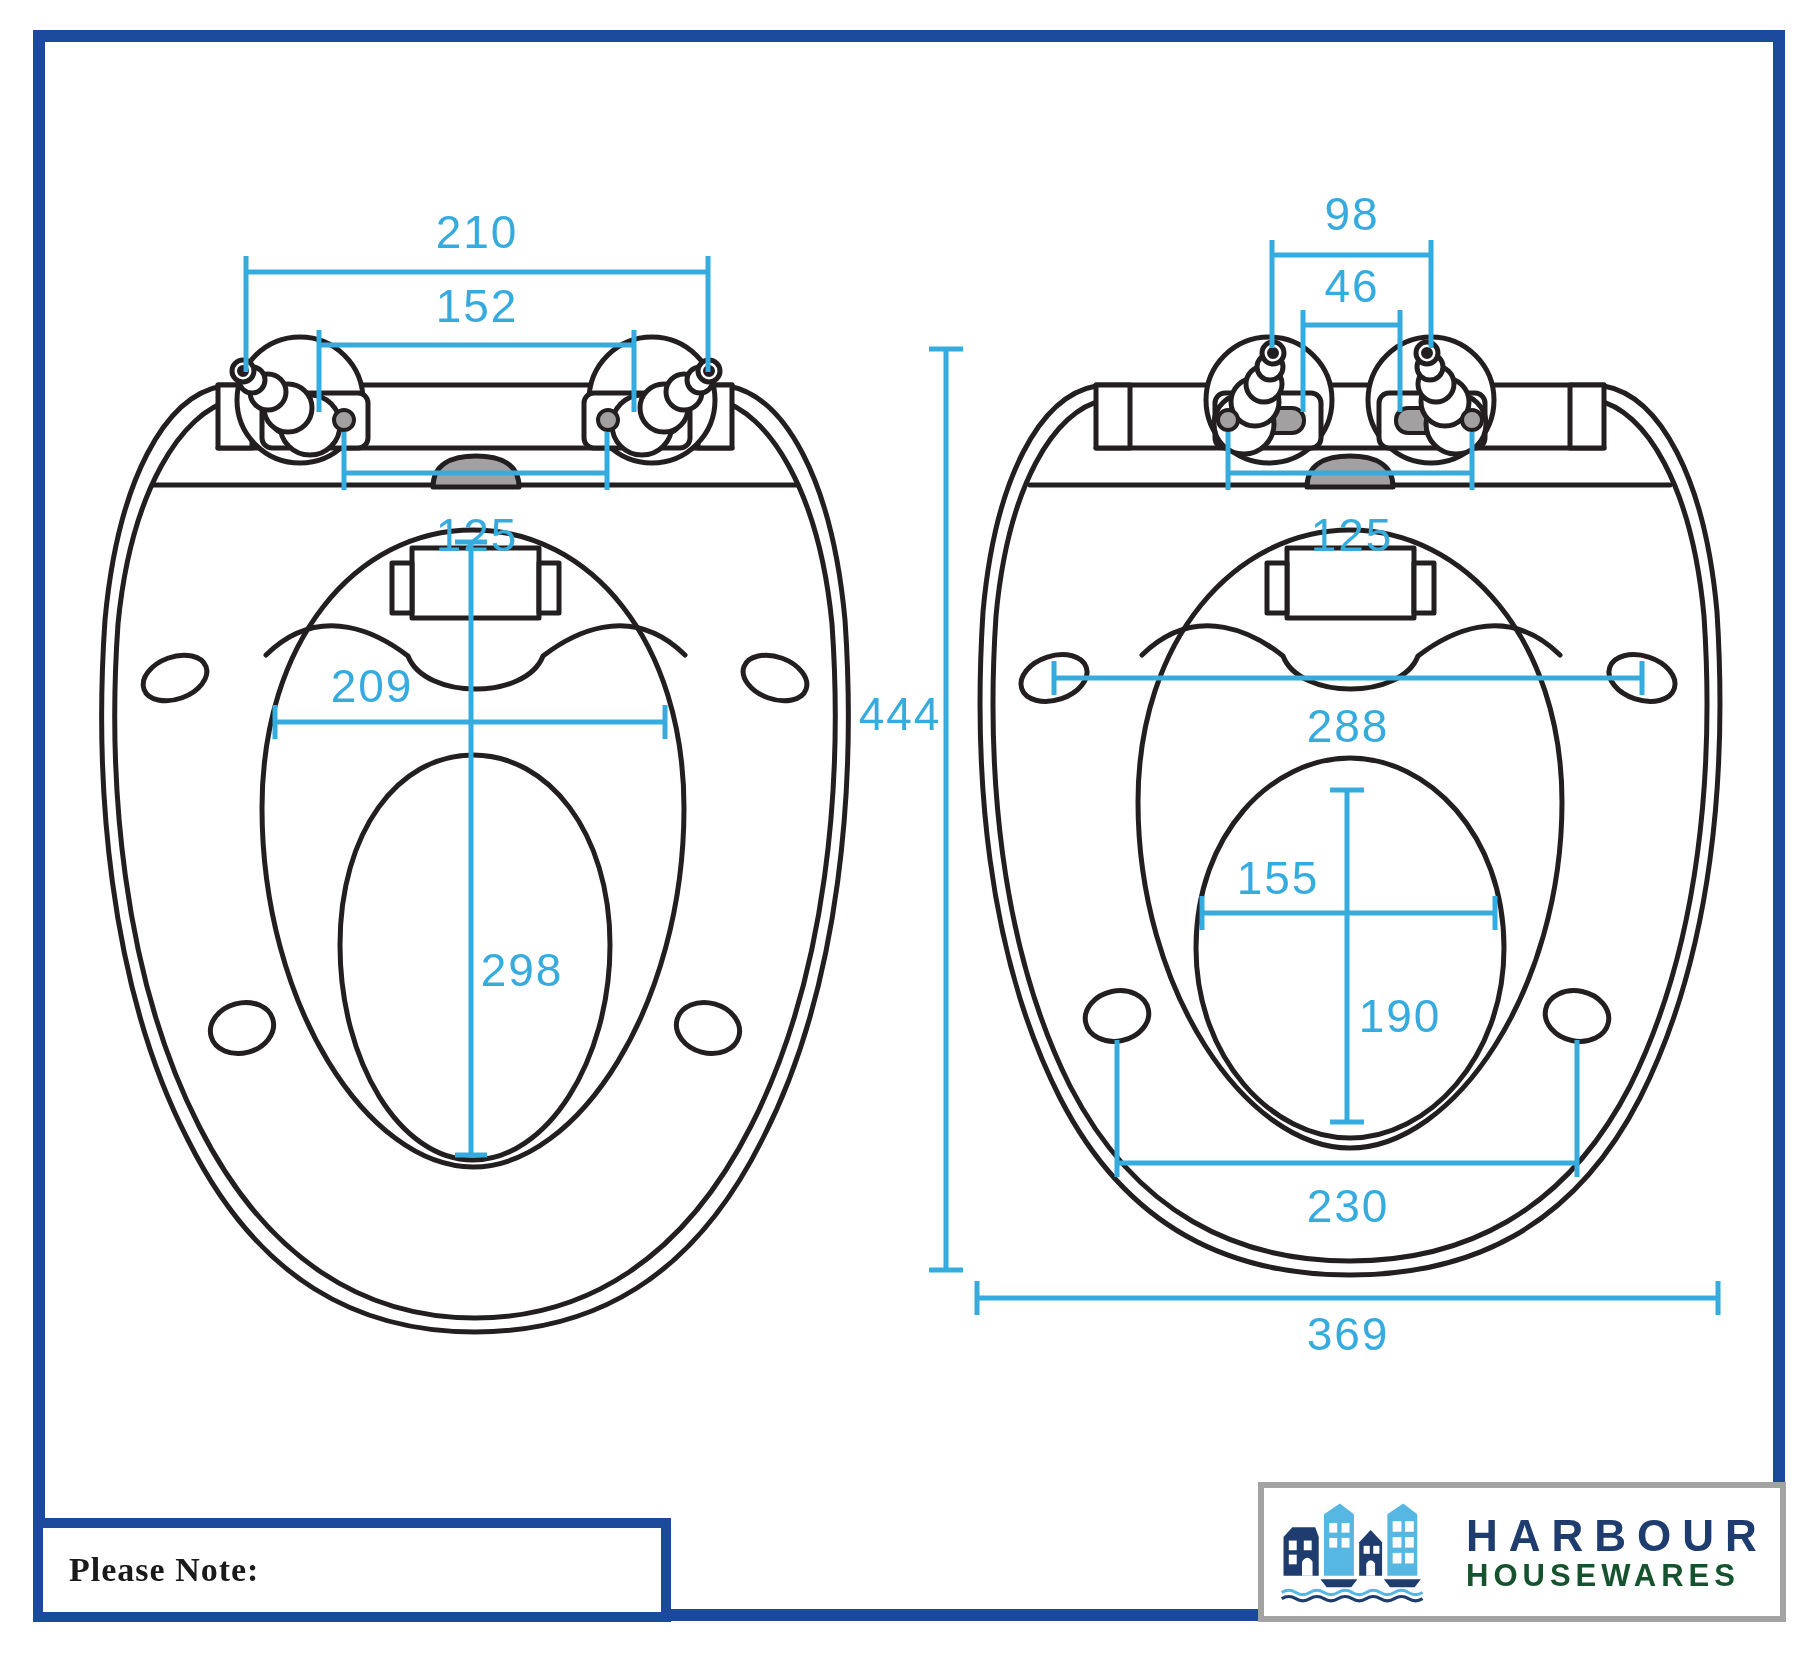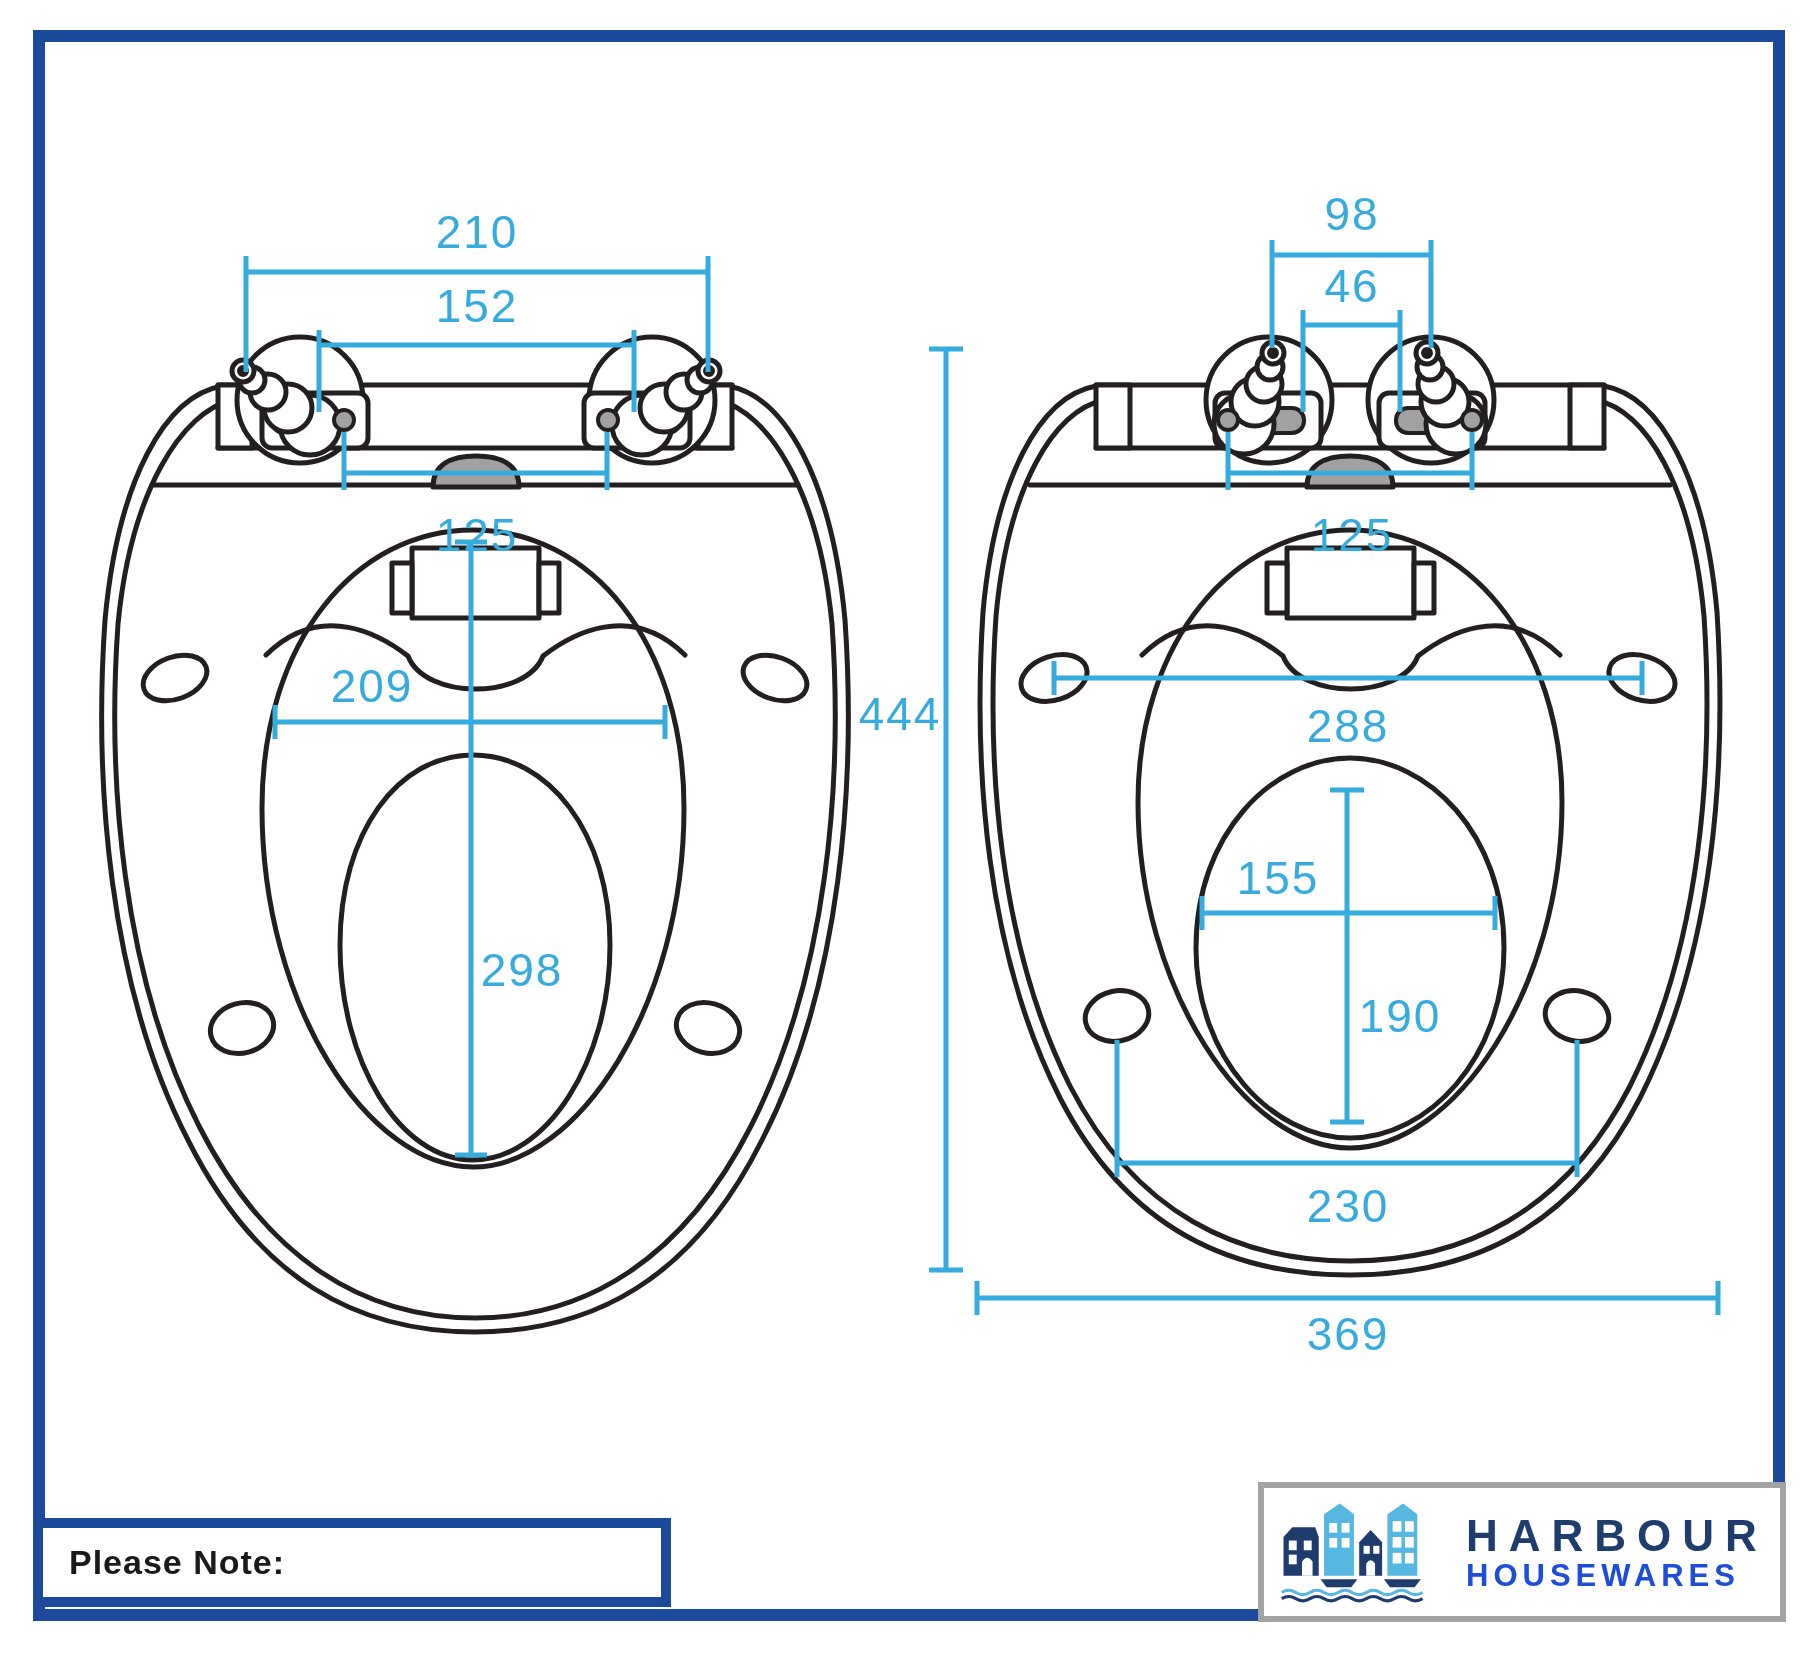--- a/index.html
+++ b/index.html
@@ -2,31 +2,31 @@
 <html><head>
 <meta charset="utf-8">
 <style>
   html,body{margin:0;padding:0;background:#ffffff;}
   #stage{position:relative;width:1818px;height:1654px;background:#ffffff;overflow:hidden;
          font-family:"Liberation Sans",sans-serif;}
   #frame{position:absolute;left:33px;top:30px;width:1752px;height:1591px;
          border:12px solid #1b4a9c;box-sizing:border-box;}
   #drawing{position:absolute;left:0;top:0;}
   text.dim{font-family:"Liberation Sans",sans-serif;font-size:46px;fill:#35abde;letter-spacing:2px;}
-  #note-box{position:absolute;left:33px;top:1518px;width:638px;height:89px;background:#ffffff;
+  #note-box{position:absolute;left:33px;top:1518px;width:638px;height:104px;background:#ffffff;
             border:10px solid #1b4a9c;box-sizing:border-box;display:flex;align-items:center;
-            padding-left:26px;font-size:34px;color:#1a1a1a;white-space:nowrap;}
+            padding-left:26px;font-size:34px;color:#1a1a1a;white-space:nowrap;font-family:Liberation Serif, serif;}
   #note-box .b{font-weight:700;margin-right:12px;letter-spacing:1px;}
   #note-box .r{font-weight:400;letter-spacing:1px;color:#222;}
   #logo-box{position:absolute;left:1258px;top:1482px;width:528px;height:140px;background:#ffffff;
             border:6px solid #a3a3a3;box-sizing:border-box;display:flex;align-items:center;
             padding:0 10px 0 16px;}
   #logo-text{display:flex;flex-direction:column;justify-content:center;margin-left:10px;line-height:1;}
   #logo-line1{color:#1e3c6e;font-size:44px;font-weight:700;letter-spacing:11px;}
-  #logo-line2{color:#1d4ed8;font-size:31px;font-weight:700;letter-spacing:5px;margin-top:2px;}
+  #logo-line2{color:#14532d;font-size:31px;font-weight:700;letter-spacing:5px;margin-top:2px;}
 </style>
 </head>
 <body>
 
 <div id="stage">
 
   <div id="frame"></div>
 
   <svg id="drawing" width="1818" height="1654" viewBox="0 0 1818 1654">
 

